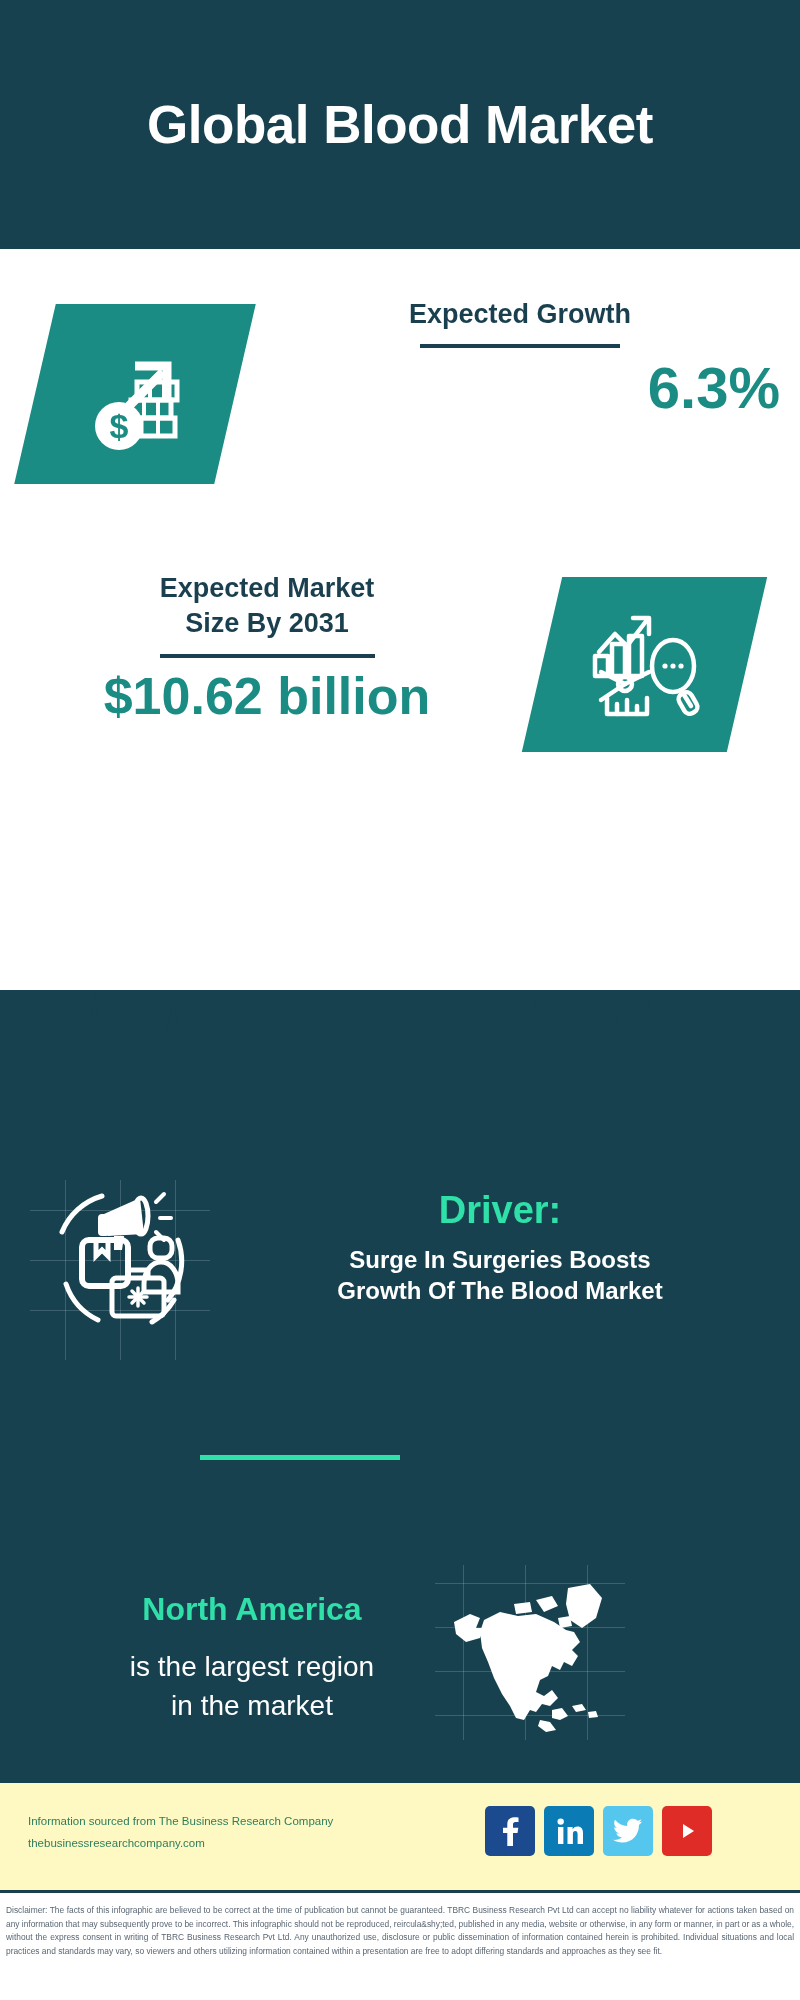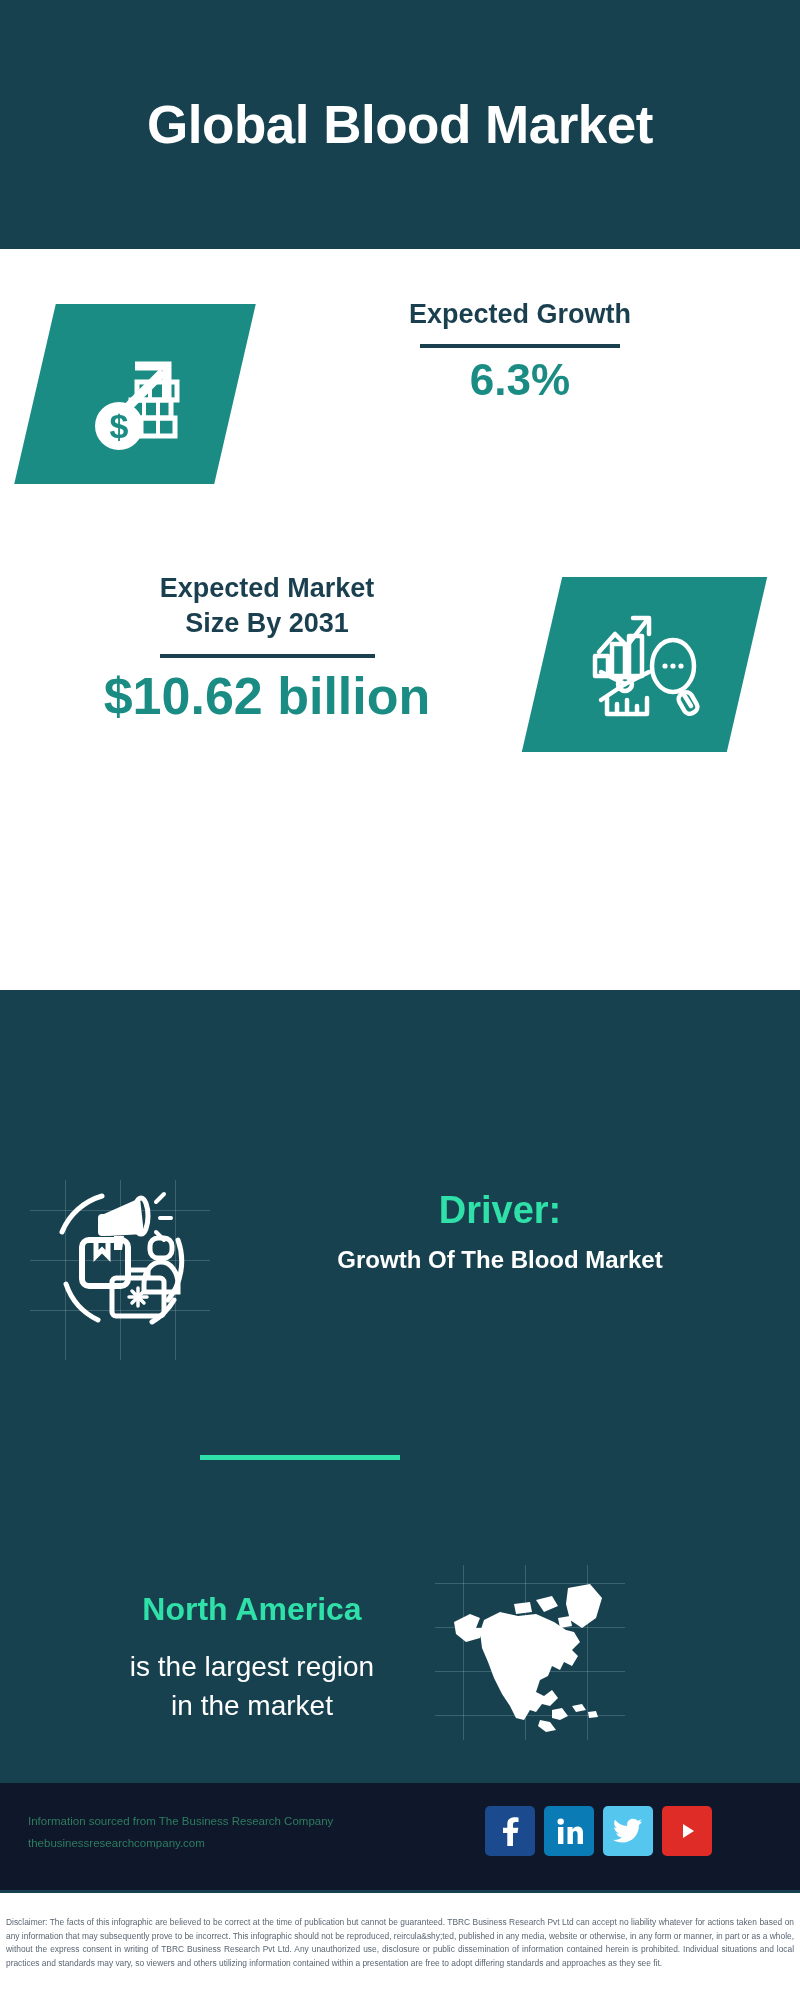--- a/index.html
+++ b/index.html
@@ -39,22 +39,23 @@
     position:absolute; left:260px; top:48px; width:520px; text-align:center;
   }
   .lbl-dark {
     color:#1a3f4f; font-size:27px; font-weight:bold; line-height:1.28;
     font-family:"Liberation Sans", sans-serif;
   }
   .rule-dark {
     width:200px; height:4px; background:#1a3f4f; margin:12px auto 8px auto;
   }
   .val-teal {
-    color:#1a8c83; font-size:44px; font-weight:bold; line-height:1.1;
+    color:#1a8c83; font-size:58px; font-weight:bold; line-height:1.1;
     font-family:"Liberation Sans", sans-serif;
+    text-align:right;
   }
 
   
   .sec-size {
     position:absolute; left:12px; top:549px; width:800px; height:250px;
     background:#ffffff;
   }
   .para-right {
     position:absolute; left:530px; top:28px; width:205px; height:175px;
     background:#1a8c83; transform:skewX(-13deg);
@@ -117,21 +118,21 @@
     color:#ffffff; font-size:28px; font-weight:normal; line-height:1.38;
     margin-top:20px; font-family:"Liberation Sans", sans-serif;
   }
   .map-box {
     position:absolute; left:440px; top:1570px; width:180px; height:170px;
   }
 
   
   .footer {
     position:absolute; left:0; top:1780px; width:800px; height:110px;
-    background:#0f172a; border-top:3px solid #17414f;
+    background:#fef9c3; border-top:3px solid #17414f;
   }
   .foot-src {
     position:absolute; left:28px; top:28px; width:360px;
     color:#2e7d5f; font-size:11.5px; line-height:1.9;
     font-family:"Liberation Sans", sans-serif;
   }
   .socials {
     position:absolute; left:485px; top:23px; display:flex; gap:9px;
   }
   .soc {
@@ -140,21 +141,21 @@
   }
   .soc.fb { background:#1b4a8f; }
   .soc.li { background:#0b7bb5; }
   .soc.tw { background:#55c6ee; }
   .soc.yt { background:#e02c26; }
 
   
   .disclaimer {
     position:absolute; left:0; top:1890px; width:800px; height:110px;
     background:#ffffff; border-top:3px solid #17414f;
-    padding:23px 6px 0 6px;
+    padding:11px 6px 0 6px;
   }
   .disclaimer p {
     color:#5a6673; font-size:8.4px; line-height:1.62;
     text-align:justify; font-family:"Liberation Sans", sans-serif;
   }
 </style>
 </head>
 <body>
 
 <div class="header">
@@ -314,20 +315,21 @@
       <line x1="89" y1="117" x2="107" y2="117"></line>
       <line x1="92" y1="111" x2="104" y2="123"></line>
       <line x1="104" y1="111" x2="92" y2="123"></line>
     </g>
   </svg>
 </div>
 
 <div class="driver-text">
   <div class="mint-head">Driver:</div>
   <div class="white-body">
+    <div>Surge In Surgeries Boosts</div>
     <div>Growth Of The Blood Market</div>
   </div>
 </div>
 
 <div class="mint-divider"></div>
 
 <div class="region-text">
   <div class="mint-head2">North America</div>
   <div class="white-body2">
     <div>is the largest region</div>

